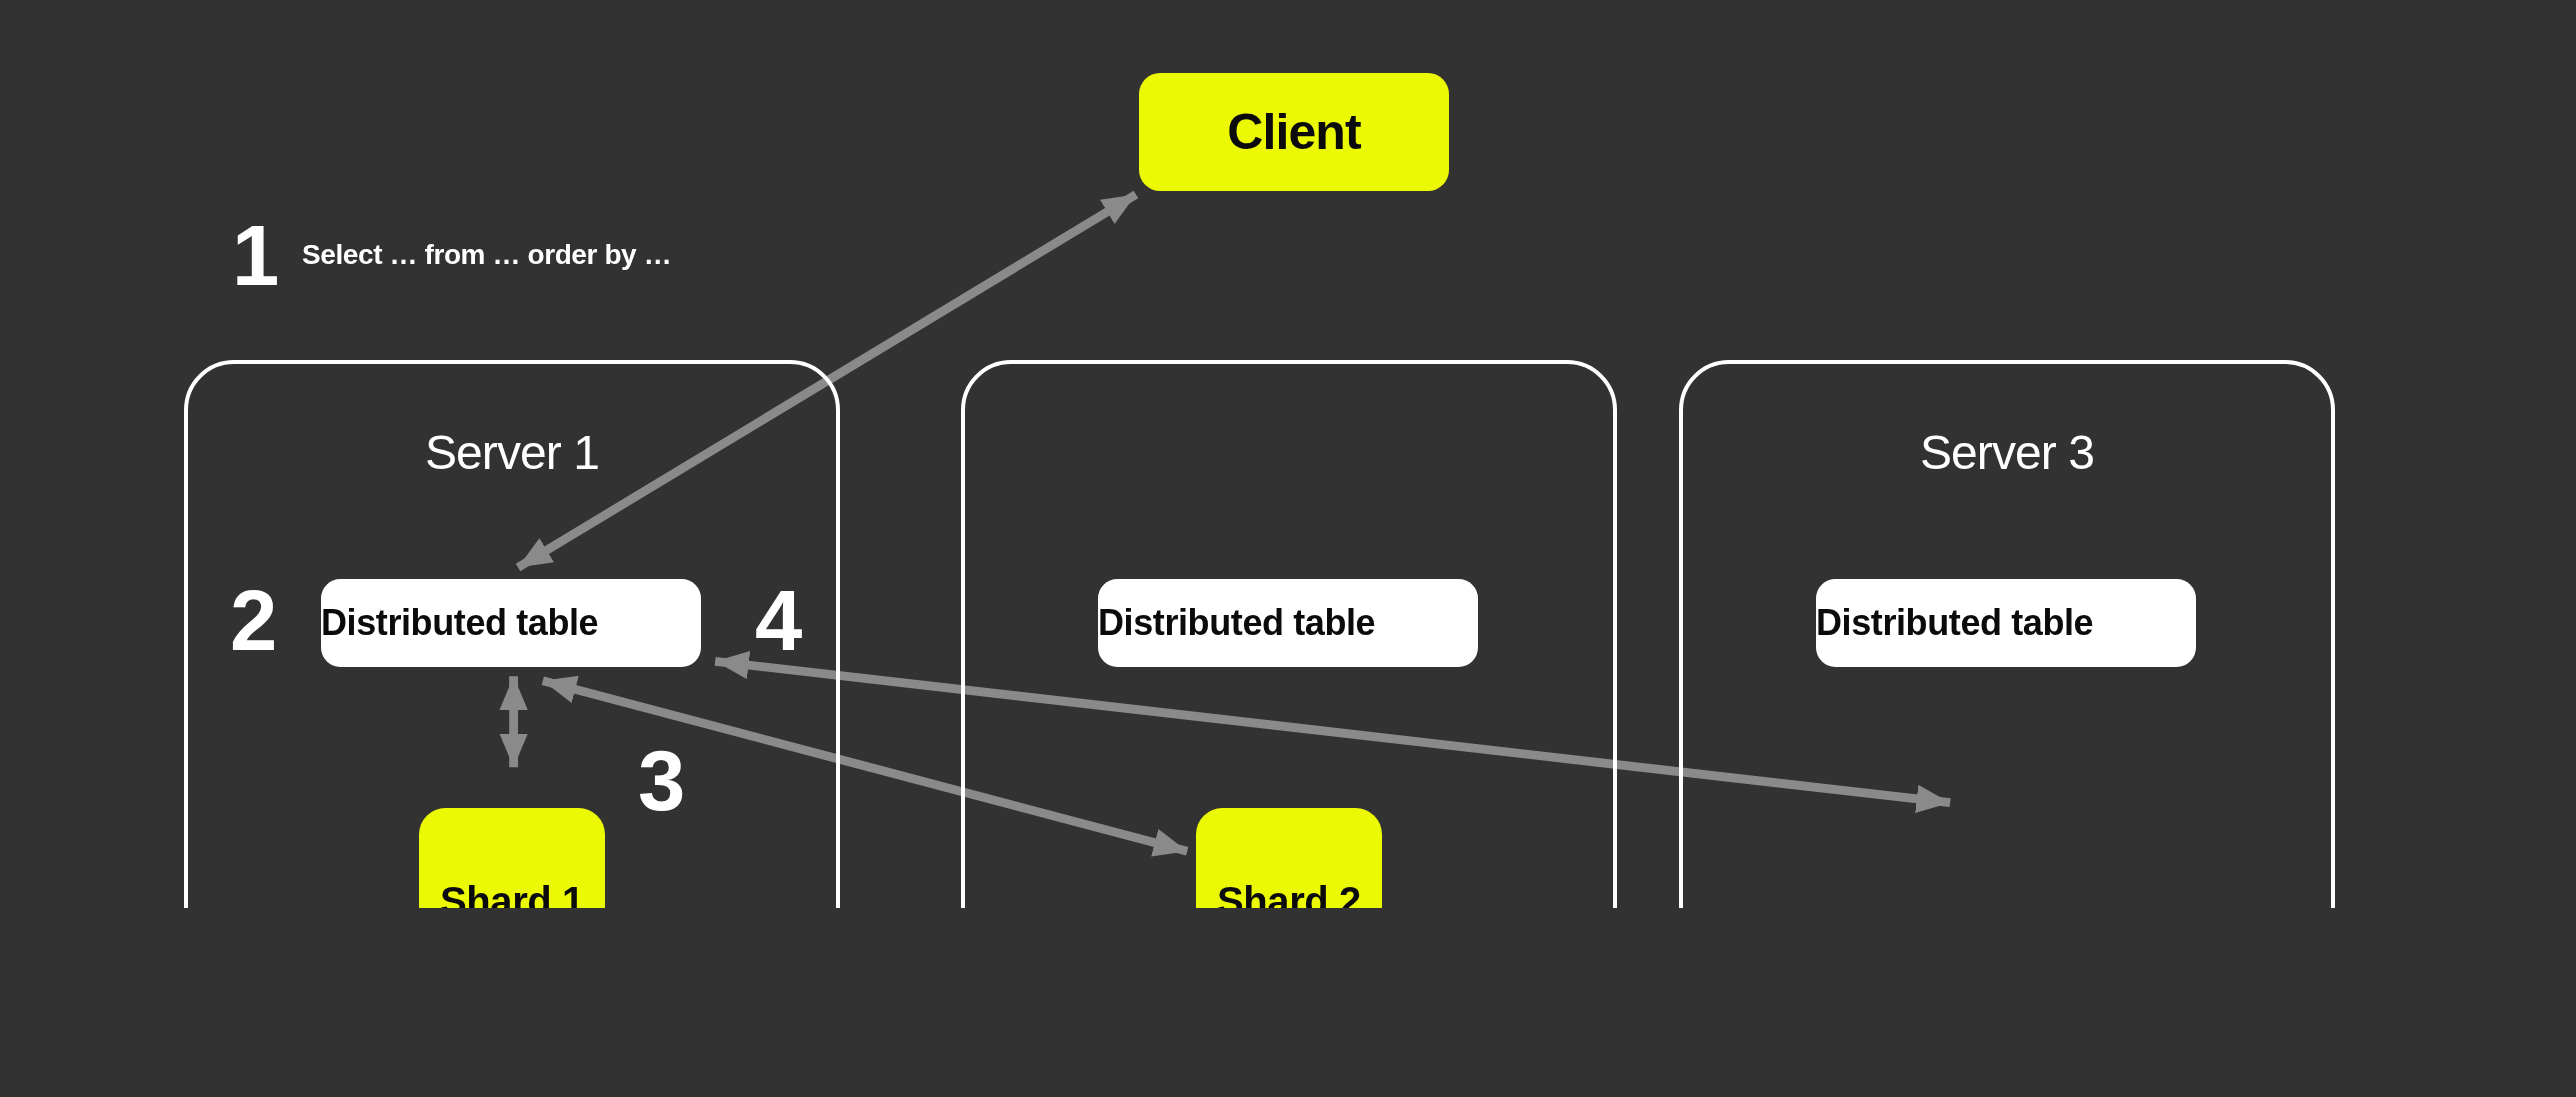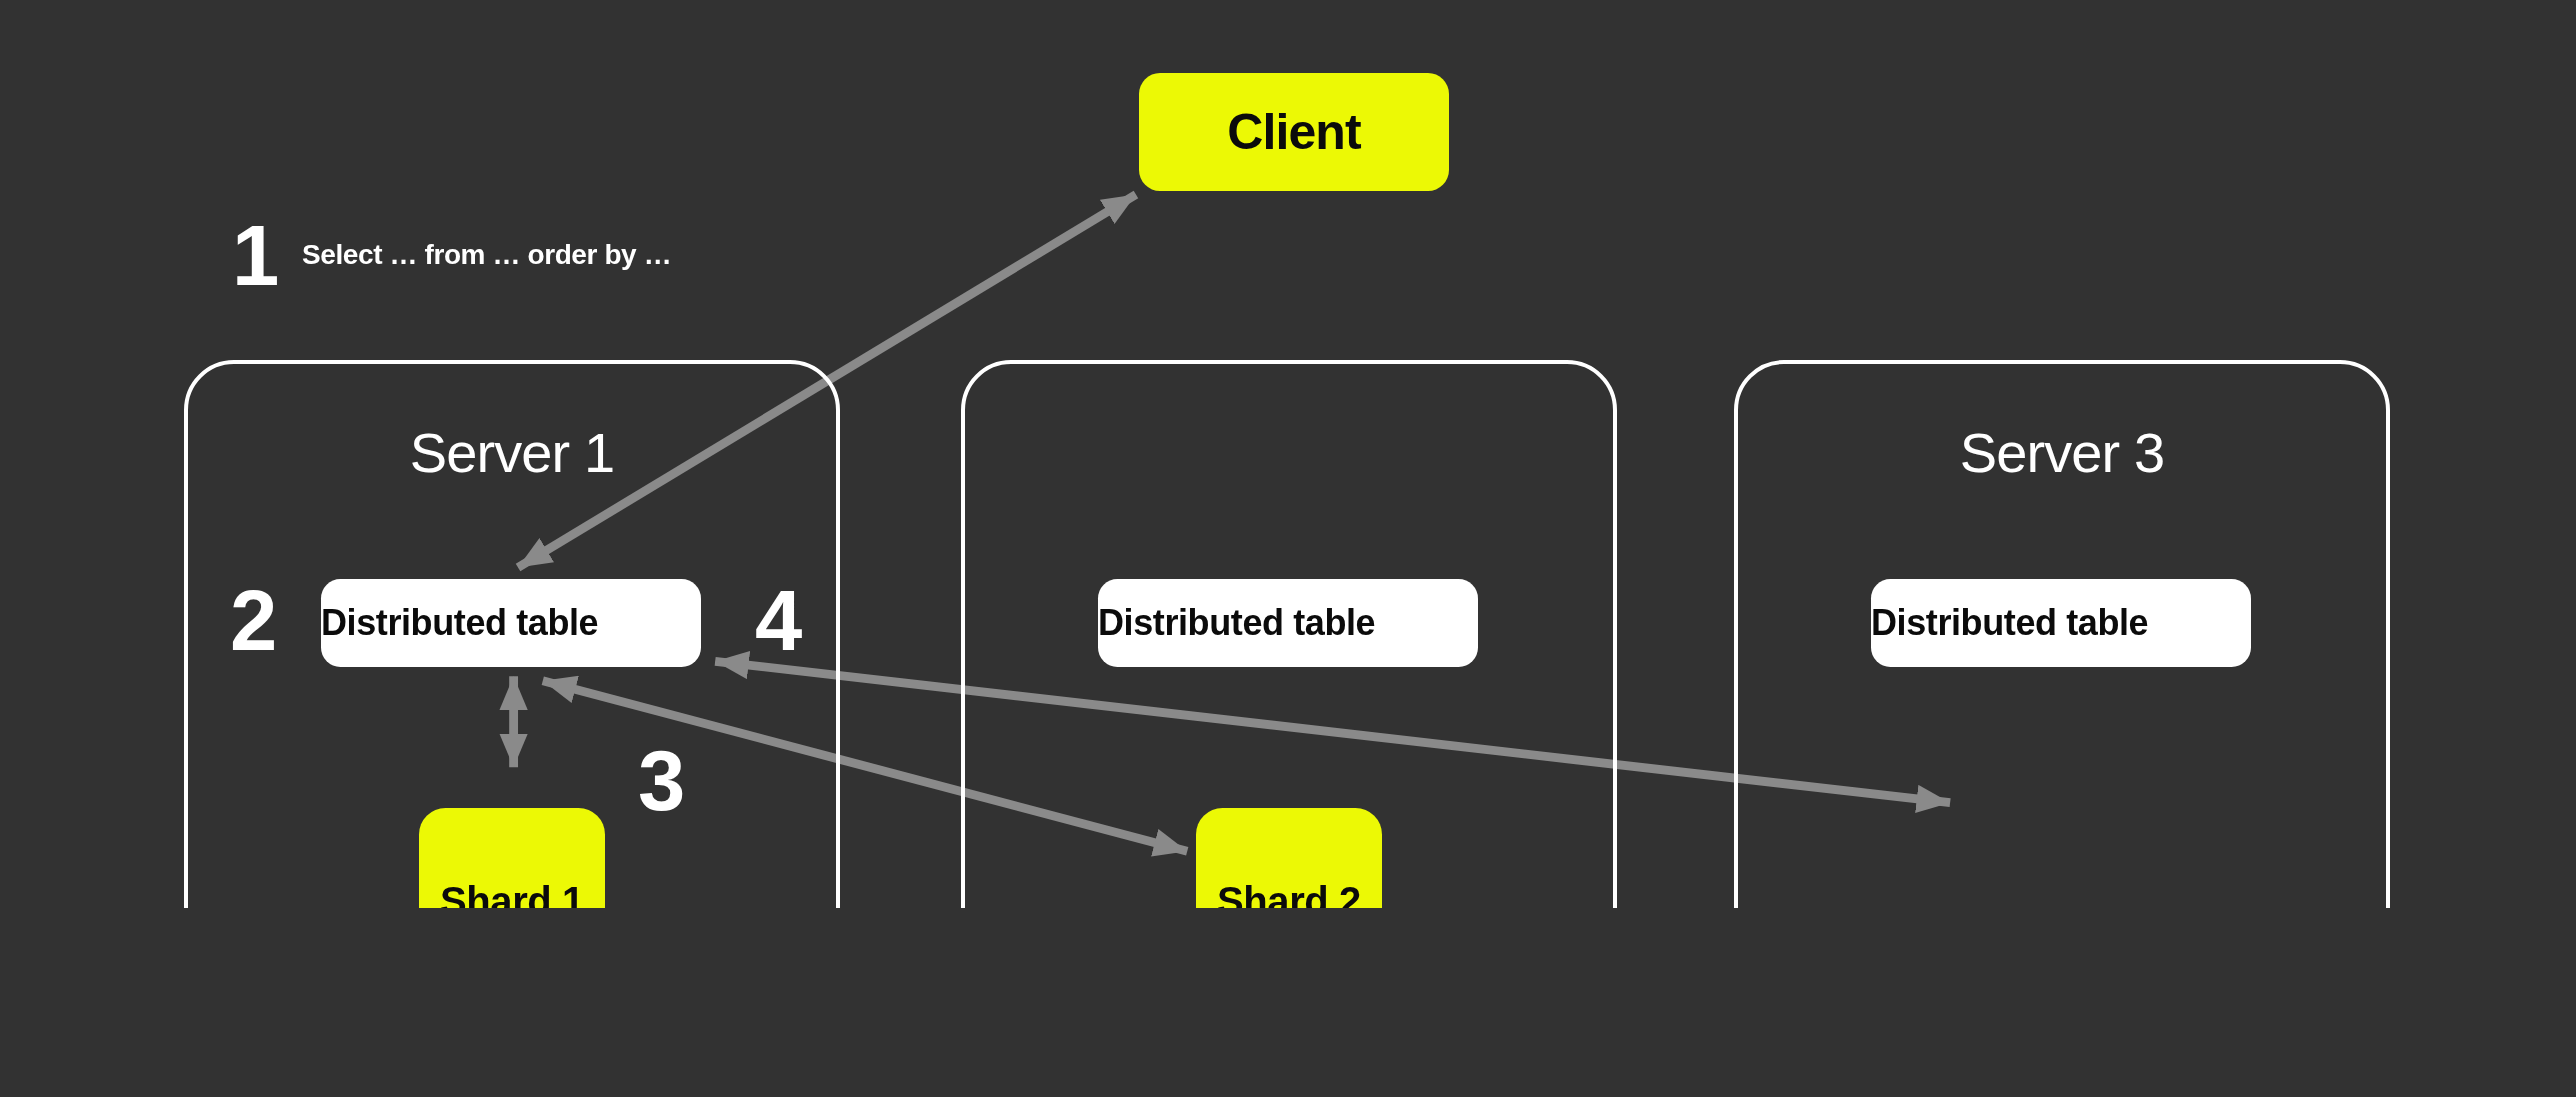--- a/index.html
+++ b/index.html
@@ -41,24 +41,24 @@
   }
 
   
   .server-box{
     position:absolute;top:360px;width:656px;height:674px;
     border:4.4px solid var(--white);border-radius:50px;box-sizing:border-box;
     background:transparent;
   }
   #server-1{left:184px;}
   #server-2{left:961px;}
-  #server-3{left:1734px;padding-left:32px;}
+  #server-3{left:1679px;padding-left:32px;}
   .server-title{
     position:absolute;top:61px;left:0;width:100%;text-align:center;
-    font-size:56px;line-height:56px;font-weight:400;color:var(--white);letter-spacing:-0.9px;
+    font-size:48px;line-height:56px;font-weight:400;color:var(--white);letter-spacing:-0.9px;
   }
   .table-node{
     position:absolute;left:133px;top:215px;width:380px;height:88px;
     background:var(--white);border-radius:19.4px;
     display:flex;align-items:center;
   }
   .table-node span{font-size:36px;font-weight:700;color:var(--ink);letter-spacing:-0.4px;}
   .shard-node{
     position:absolute;left:231px;top:408px;width:186px;height:186px;
     background:var(--yellow);border-radius:26.5px;

